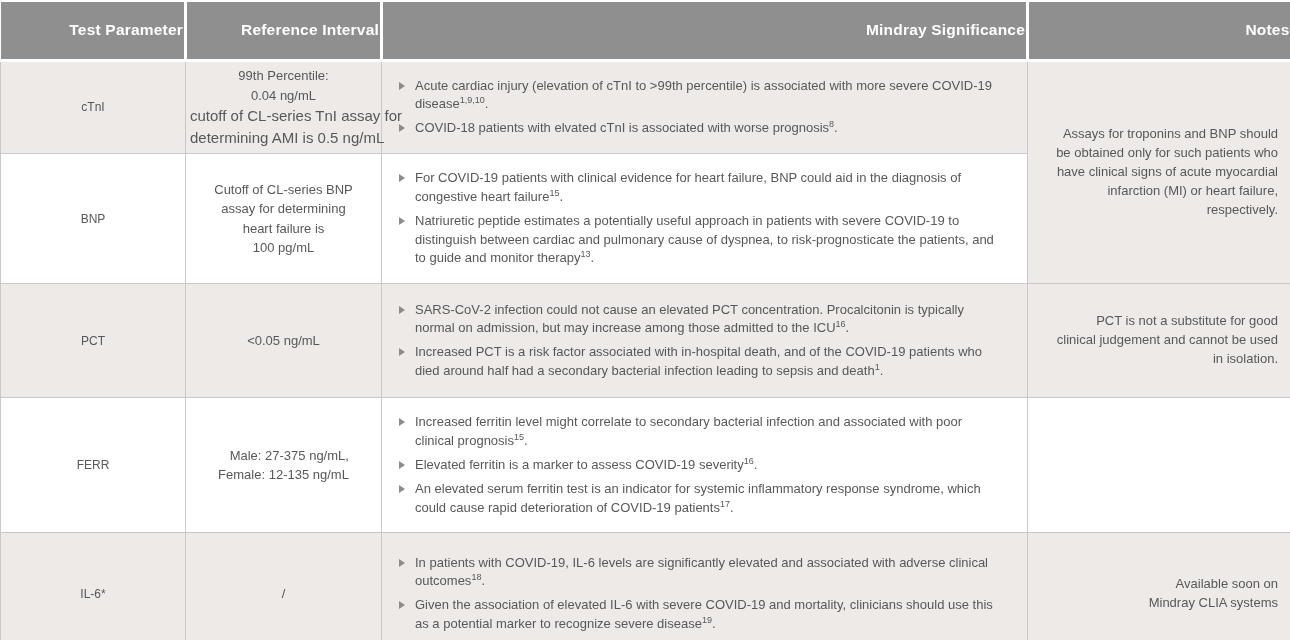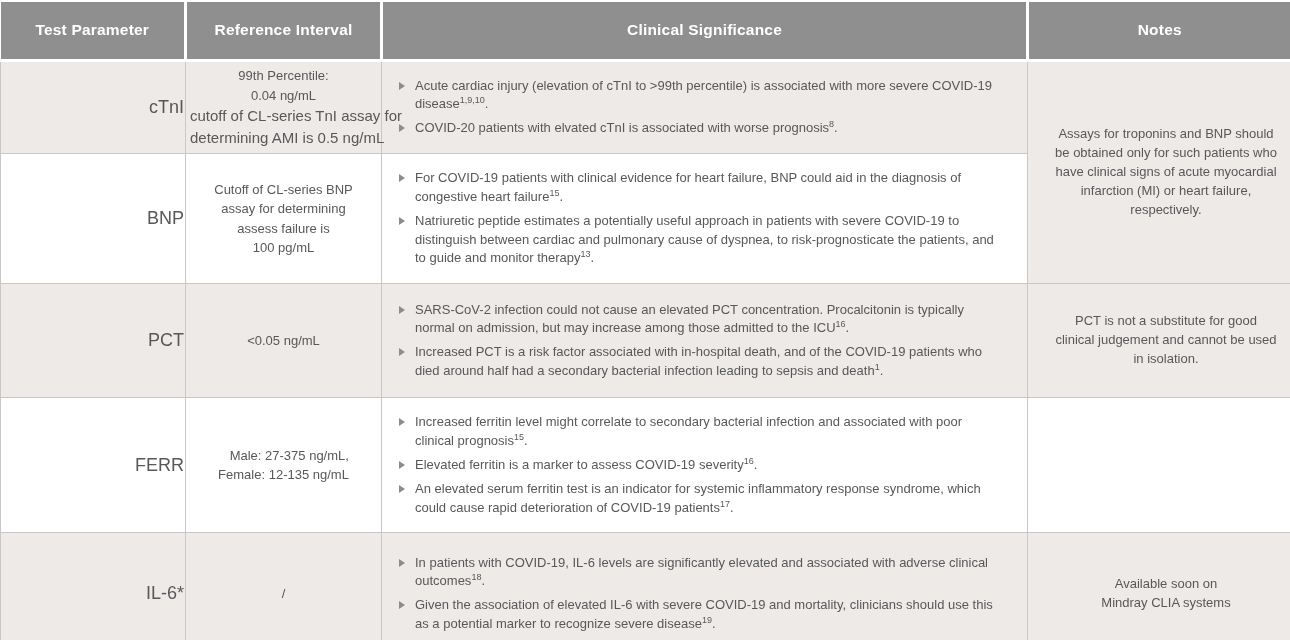--- a/index.html
+++ b/index.html
@@ -8,94 +8,94 @@
   }
   *{box-sizing:border-box;}
   html,body{margin:0;padding:0;background:#fff;}
   table.tbl{
     width:1290px;height:640px;border-collapse:collapse;table-layout:fixed;
     font-family:"Liberation Sans",sans-serif;color:var(--text);
   }
   th{
     background:var(--header-bg);color:var(--header-text);
     font-size:15.5px;font-weight:bold;letter-spacing:.2px;
-    border:3px solid #fff;border-top-width:2px;text-align:center;vertical-align:middle;
+    border:3px solid #fff;border-top-width:2px;text-align:right;vertical-align:middle;
   }
   th:first-child{border-left:0;} th:last-child{border-right:0;}
   td{border:1px solid var(--border);vertical-align:middle;background:var(--row-white);}
   tr.shade td{background:var(--row-shade);}
   td.force-white{background:var(--row-white);}
   tr.hr{height:59px;} tr.r0{height:84px;} tr.r1{height:127px;}
   tr.r2{height:114px;} tr.r3{height:134px;} tr.r4{height:122px;}
   tr:last-child td{border-bottom:2px solid #bdbbbb;}
-  .param{text-align:right;font-size:18px;}
+  .param{text-align:center;font-size:12px;}
   .ref{text-align:center;font-size:13px;line-height:1.5;padding:4px 4px;margin-top:48px;}
   .ref .sm{font-size:15px;white-space:nowrap;line-height:1.45;}
   .ref-block{display:inline-block;text-align:right;}
   .sig{padding:10px 30px 10px 14px;}
   .bullet{display:flex;align-items:flex-start;margin:5px 0;}
   .tri{
     width:0;height:0;flex:none;
     border-top:4px solid transparent;border-bottom:4px solid transparent;
     border-left:6.5px solid var(--bullet);
     margin:5px 10px 0 3px;
   }
   .btext{margin:0;font-size:13px;line-height:1.45;}
   sup{font-size:9px;line-height:0;vertical-align:super;}
-  .note{padding:6px 12px 6px 26px;font-size:13px;line-height:1.45;text-align:center;}
+  .note{padding:6px 12px 6px 26px;font-size:13px;line-height:1.45;text-align:right;}
 </style>
 </head>
 <body>
 
 <table class="tbl">
   <colgroup>
     <col style="width:185px">
       <col style="width:196px">
       <col style="width:646px">
       <col style="width:263px">
   </colgroup>
   <thead>
     <tr class="hr">
       <th>Test Parameter</th>
       <th>Reference Interval</th>
-      <th>Clinical Significance</th>
+      <th>Mindray Significance</th>
       <th>Notes</th>
     </tr>
   </thead>
   <tbody>
 
     <tr class="r0 shade">
       <td class="param">cTnI</td>
       <td class="ref">
         <div>99th Percentile:</div>
         <div>0.04 ng/mL</div>
         <div class="sm">cutoff of CL-series TnI assay for</div>
         <div class="sm">determining AMI is 0.5 ng/mL</div>
       </td>
       <td class="sig">
         <div class="bullet">
           <span class="tri"></span>
           <p class="btext"><span>Acute cardiac injury (elevation of cTnI to &gt;99th percentile) is associated with more severe COVID-19 disease</span><sup>1,9,10</sup><span>.</span></p>
         </div>
         <div class="bullet">
           <span class="tri"></span>
-          <p class="btext"><span>COVID-20 patients with elvated cTnI is associated with worse prognosis</span><sup>8</sup><span>.</span></p>
+          <p class="btext"><span>COVID-18 patients with elvated cTnI is associated with worse prognosis</span><sup>8</sup><span>.</span></p>
         </div>
       </td>
       <td class="note force-white" rowspan="2">
         <div>Assays for troponins and BNP should be obtained only for such patients who have clinical signs of acute myocardial infarction (MI) or heart failure, respectively.</div>
       </td>
     </tr>
 
     <tr class="r1">
       <td class="param">BNP</td>
       <td class="ref">
         <div>Cutoff of CL-series BNP</div>
         <div>assay for determining</div>
-        <div>assess failure is</div>
+        <div>heart failure is</div>
         <div>100 pg/mL</div>
       </td>
       <td class="sig">
         <div class="bullet">
           <span class="tri"></span>
           <p class="btext"><span>For COVID-19 patients with clinical evidence for heart failure, BNP could aid in the diagnosis of congestive heart failure</span><sup>15</sup><span>.</span></p>
         </div>
         <div class="bullet">
           <span class="tri"></span>
           <p class="btext"><span>Natriuretic peptide estimates a potentially useful approach in patients with severe COVID-19 to distinguish between cardiac and pulmonary cause of dyspnea, to risk-prognosticate the patients, and to guide and monitor therapy</span><sup>13</sup><span>.</span></p>

